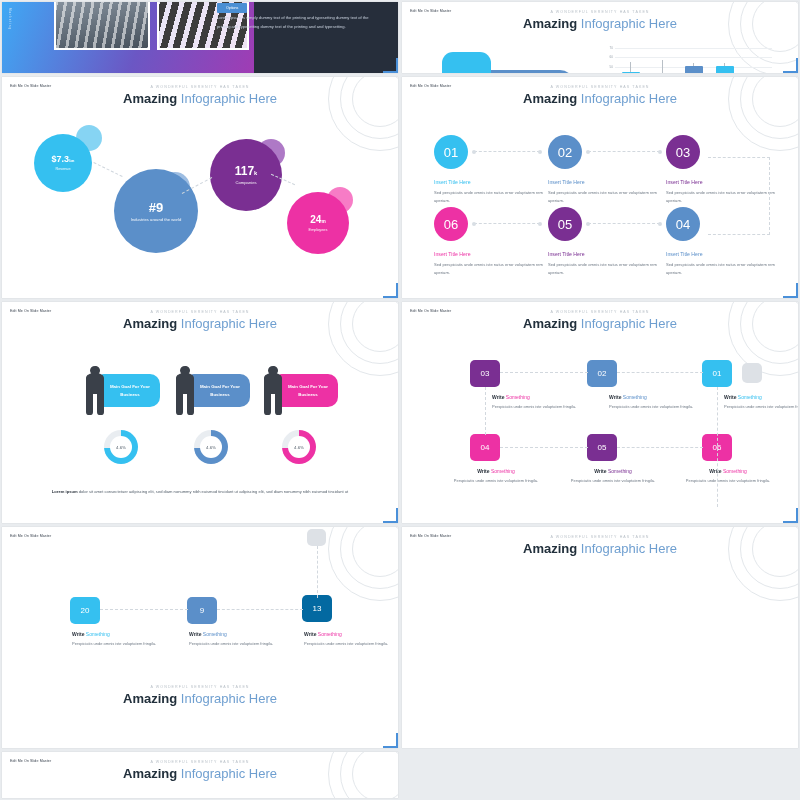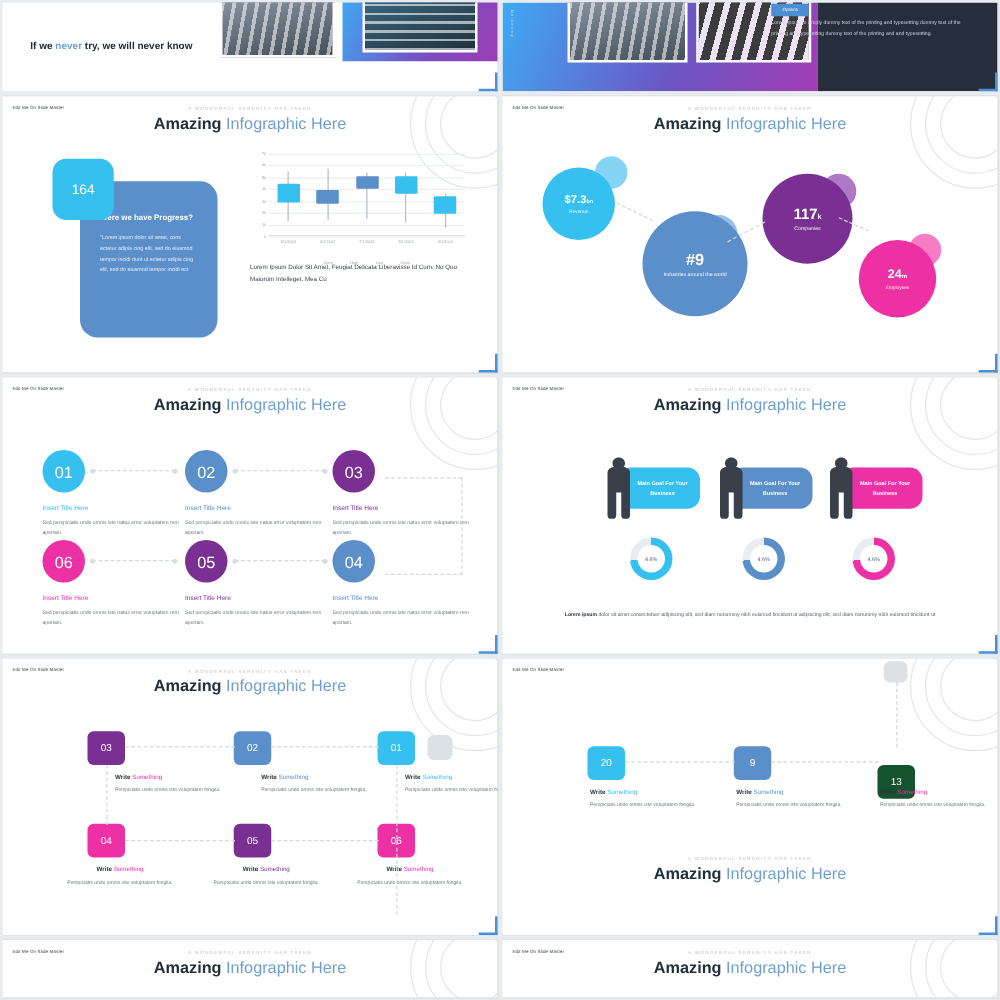--- a/index.html
+++ b/index.html
@@ -124,33 +124,20 @@
   .sqtxt h5 { font-size:5px; font-weight:700; color:#2b333d; margin-bottom:3px; }
   .sqtxt h5 em { font-style:normal; font-weight:400; }
   .sqtxt p { font-size:4px; color:#6e7884; line-height:1.9; }
   .vdash { position:absolute; border-left:1px dashed #d2d8de; }
 </style>
 </head>
 <body>
 
 <div class="grid">
 
-  <div class="slide">
-    <div class="banner">
-      <div class="quote">
-        <div>
-          <span>If we </span><span class="hl">never</span><span> try, we will never know</span>
-        </div>
-      </div>
-    </div>
-    <div class="photo b-p1"></div>
-    <div class="b-grad"></div>
-    <div class="b-p2"></div>
-    <div class="plus" style="right:-15px; bottom:-15px;"></div>
-  </div>
 
   <div class="slide">
     <div class="b2-grad"></div>
     <div class="b2-dark"></div>
     <div class="b-side">Marketing</div>
     <div class="photo b-p3"></div>
     <div class="b-p4"></div>
     <button class="opt-btn">Options</button>
     <div class="b-body">Lorem Ipsum is simply dummy text of the printing and typesetting dummy text of the printing and typesetting dummy text of the printing and and typesetting.</div>
     <div class="plus" style="right:-15px; bottom:-15px;"></div>
@@ -449,21 +436,21 @@
         <div class="sq" style="left: 68px; top: 70px; background: rgb(53, 192, 240);">20</div>
         <div class="sqtxt" style="left: 70px; top: 104px;">
           <h5><span>Write </span><em style="color: rgb(53, 192, 240);">Something</em></h5>
           <p>Perspiciatis unde omnis iste voluptatem fringila.</p>
         </div>
         <div class="sq" style="left: 185px; top: 70px; background: rgb(91, 143, 201);">9</div>
         <div class="sqtxt" style="left: 187px; top: 104px;">
           <h5><span>Write </span><em style="color: rgb(91, 143, 201);">Something</em></h5>
           <p>Perspiciatis unde omnis iste voluptatem fringila.</p>
         </div>
-        <div class="sq" style="left: 300px; top: 85px; background: #14532d;">13</div>
+        <div class="sq" style="left: 300px; top: 68px; background: #0369a1;">13</div>
         <div class="sqtxt" style="left: 302px; top: 104px;">
           <h5><span>Write </span><em style="color: rgb(237, 49, 164);">Something</em></h5>
           <p>Perspiciatis unde omnis iste voluptatem fringila.</p>
         </div>
         <div class="conn" style="left: 98px; top: 82px; width: 88px;"></div>
         <div class="conn" style="left: 215px; top: 82px; width: 86px;"></div>
         <div class="sq" style="left: 305px; top: 2px; width: 19px; height: 17px; background: rgb(221, 225, 230);"></div>
         <div class="vdash" style="left: 315px; top: 19px; height: 52px;"></div>
       </div>
     <div class="head" style="position:absolute; left:0; right:0; top:150px;">

